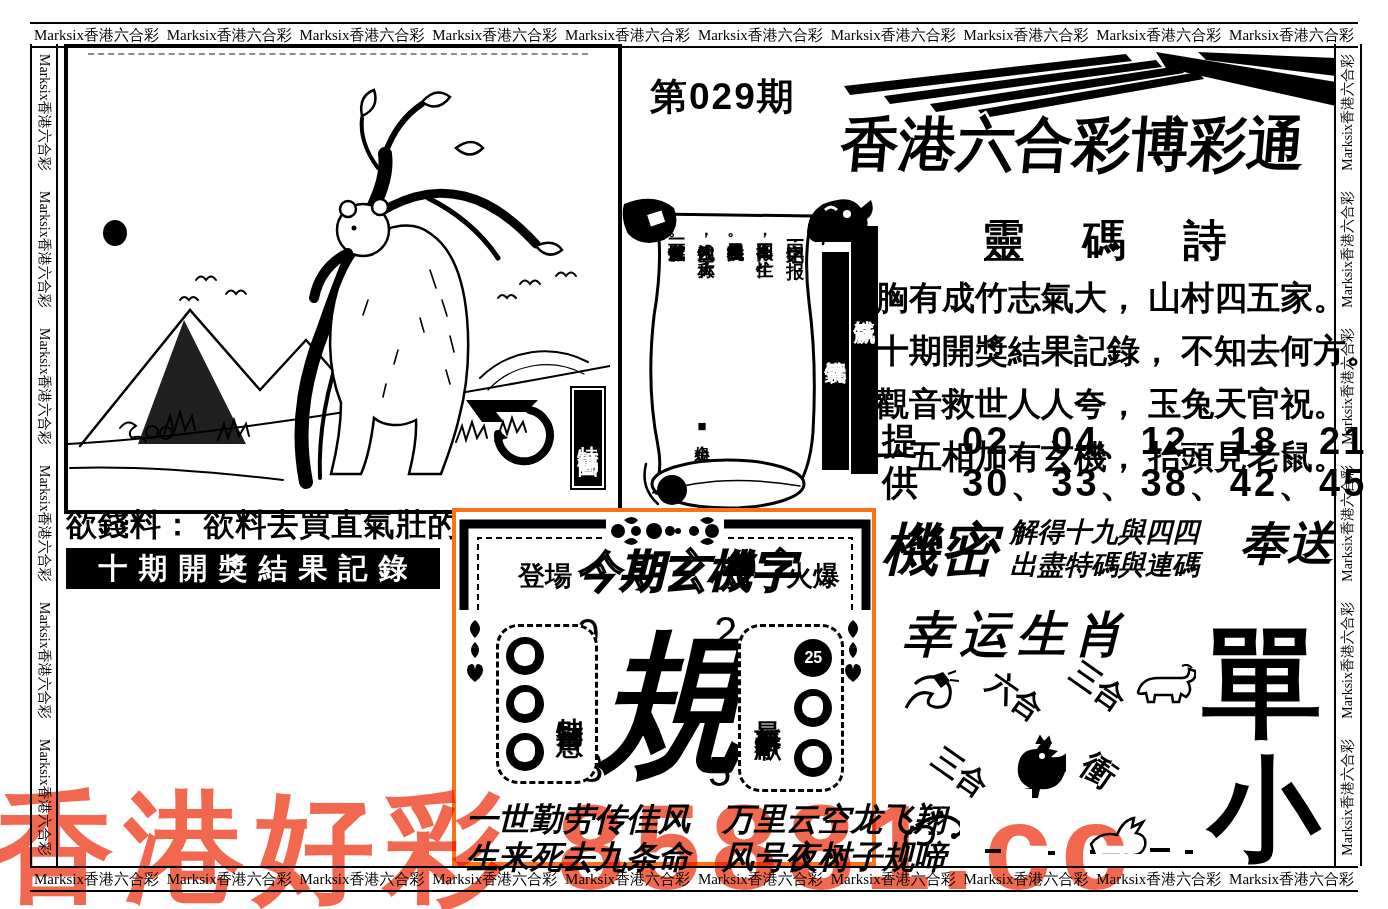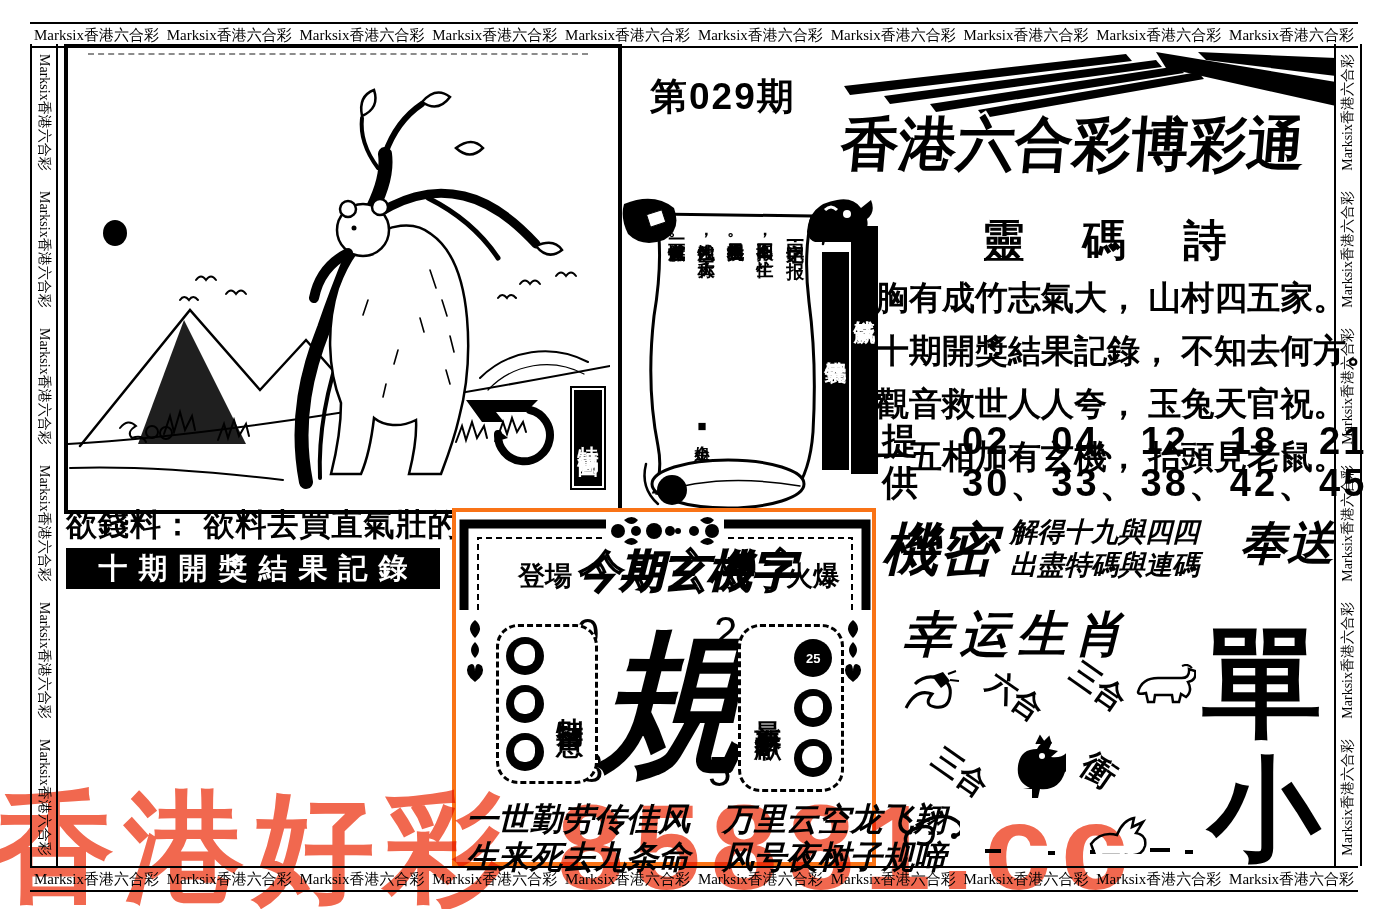--- a/index.html
+++ b/index.html
@@ -76,21 +76,21 @@
          font-size:152px;font-weight:900;font-style:italic;}
   .panel{border:3px dashed #000;border-radius:22px;box-sizing:border-box;display:flex;
          align-items:center;justify-content:space-evenly;background:#fff;}
   .panel-label{font-size:27px;font-weight:900;letter-spacing:4px;}
   .ccol{display:flex;flex-direction:column;justify-content:space-evenly;height:100%;}
   .stamp-circle{width:38px;height:38px;border-radius:50%;background:#000;position:relative;}
   .stamp-circle::after{content:"";position:absolute;left:8px;top:7px;width:21px;height:22px;background:#fff;
                        border-radius:58% 42% 47% 53%;}
   .stamp-circle.has-num::after{display:none;}
   .stamp-circle.has-num{color:#fff;display:flex;align-items:center;justify-content:center;
-                        font-size:13px;font-weight:900;font-family:"Liberation Sans","DejaVu Sans",sans-serif;}
+                        font-size:16px;font-weight:900;font-family:"Liberation Sans","DejaVu Sans",sans-serif;}
   .m-poem{left:10px;width:402px;font-size:32px;font-weight:800;font-style:italic;white-space:nowrap;}
 
   
   .watermark{left:-6px;top:768px;font-size:120px;font-weight:900;letter-spacing:10px;color:#f1684f;
              white-space:nowrap;mix-blend-mode:multiply;z-index:50;
              font-family:"Liberation Sans","DejaVu Sans",sans-serif;}
 </style>
 </head>
 <body>
 

